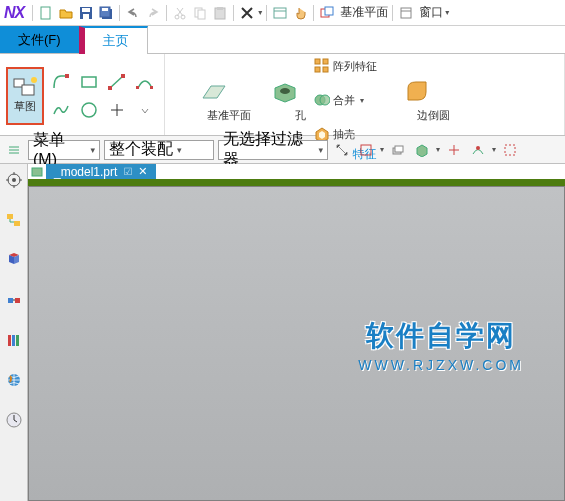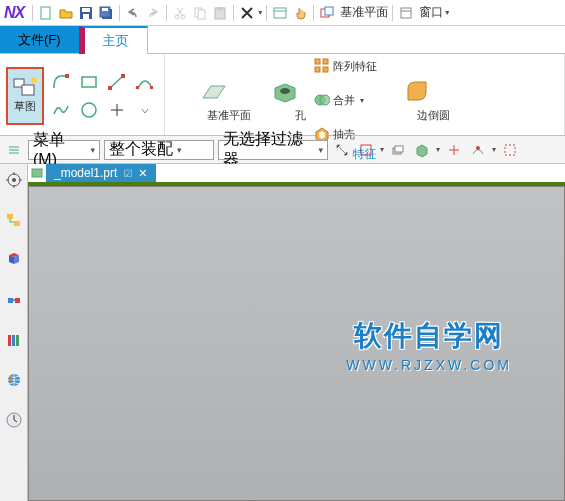--- a/index.html
+++ b/index.html
@@ -43,28 +43,28 @@
 .sel-dd { height: 20px; border: 1px solid #a0a0a0; background: #fff; padding: 0 4px; font-size: 16px; display: flex; align-items: center; gap: 4px; cursor: pointer; }
 .sel-dd::after { content: "▾"; font-size: 9px; color: #555; }
 .sel-icon { width: 20px; height: 20px; display: flex; align-items: center; justify-content: center; cursor: pointer; }
 
 
 .main { display: flex; height: calc(501px - 26px - 28px - 82px - 28px); }
 .leftbar { width: 28px; background: #f0f0f0; border-right: 1px solid #c0c0c0; display: flex; flex-direction: column; align-items: center; padding-top: 6px; gap: 20px; }
 .leftbar .lb-icon { width: 20px; height: 20px; cursor: pointer; display: flex; align-items: center; justify-content: center; }
 
 .content { flex: 1; display: flex; flex-direction: column; }
-.doc-tabs { height: 22px; background: #fff; display: flex; align-items: stretch; border-bottom: 4px solid #4d7c0f; }
+.doc-tabs { height: 22px; background: #fff; display: flex; align-items: stretch; border-bottom: 7px solid #4d7c0f; }
 .doc-tab { background: #2d8fc5; color: #fff; padding: 0 8px; display: flex; align-items: center; gap: 6px; font-size: 12px; }
 .doc-tab .pin { color: #bde; font-size: 10px; }
 .doc-tab .close { color: #fff; font-size: 11px; cursor: pointer; }
 .doc-tab-pre { width: 18px; display: flex; align-items: center; justify-content: center; background: #fff; }
 
 .viewport { flex: 1; background: linear-gradient(#c0c2c4, #aeb0b2); position: relative; border: 1px solid #808080; }
-.watermark { position: absolute; right: 52px; top: 130px; text-align: center; }
+.watermark { position: absolute; right: 40px; top: 130px; text-align: center; }
 .wm-main { font-size: 28px; font-weight: bold; color: #1a7fc4; text-shadow: 1px 1px 0 #fff, -1px -1px 0 #fff, 1px -1px 0 #fff, -1px 1px 0 #fff; letter-spacing: 2px; }
 .wm-sub { font-size: 14px; color: #1a7fc4; text-shadow: 1px 1px 0 #fff; letter-spacing: 3px; margin-top: 2px; }
 
 svg { display: block; }
 </style>
 </head>
 <body>
 
 <div class="titlebar">
   <div class="nx-logo">NX</div>

